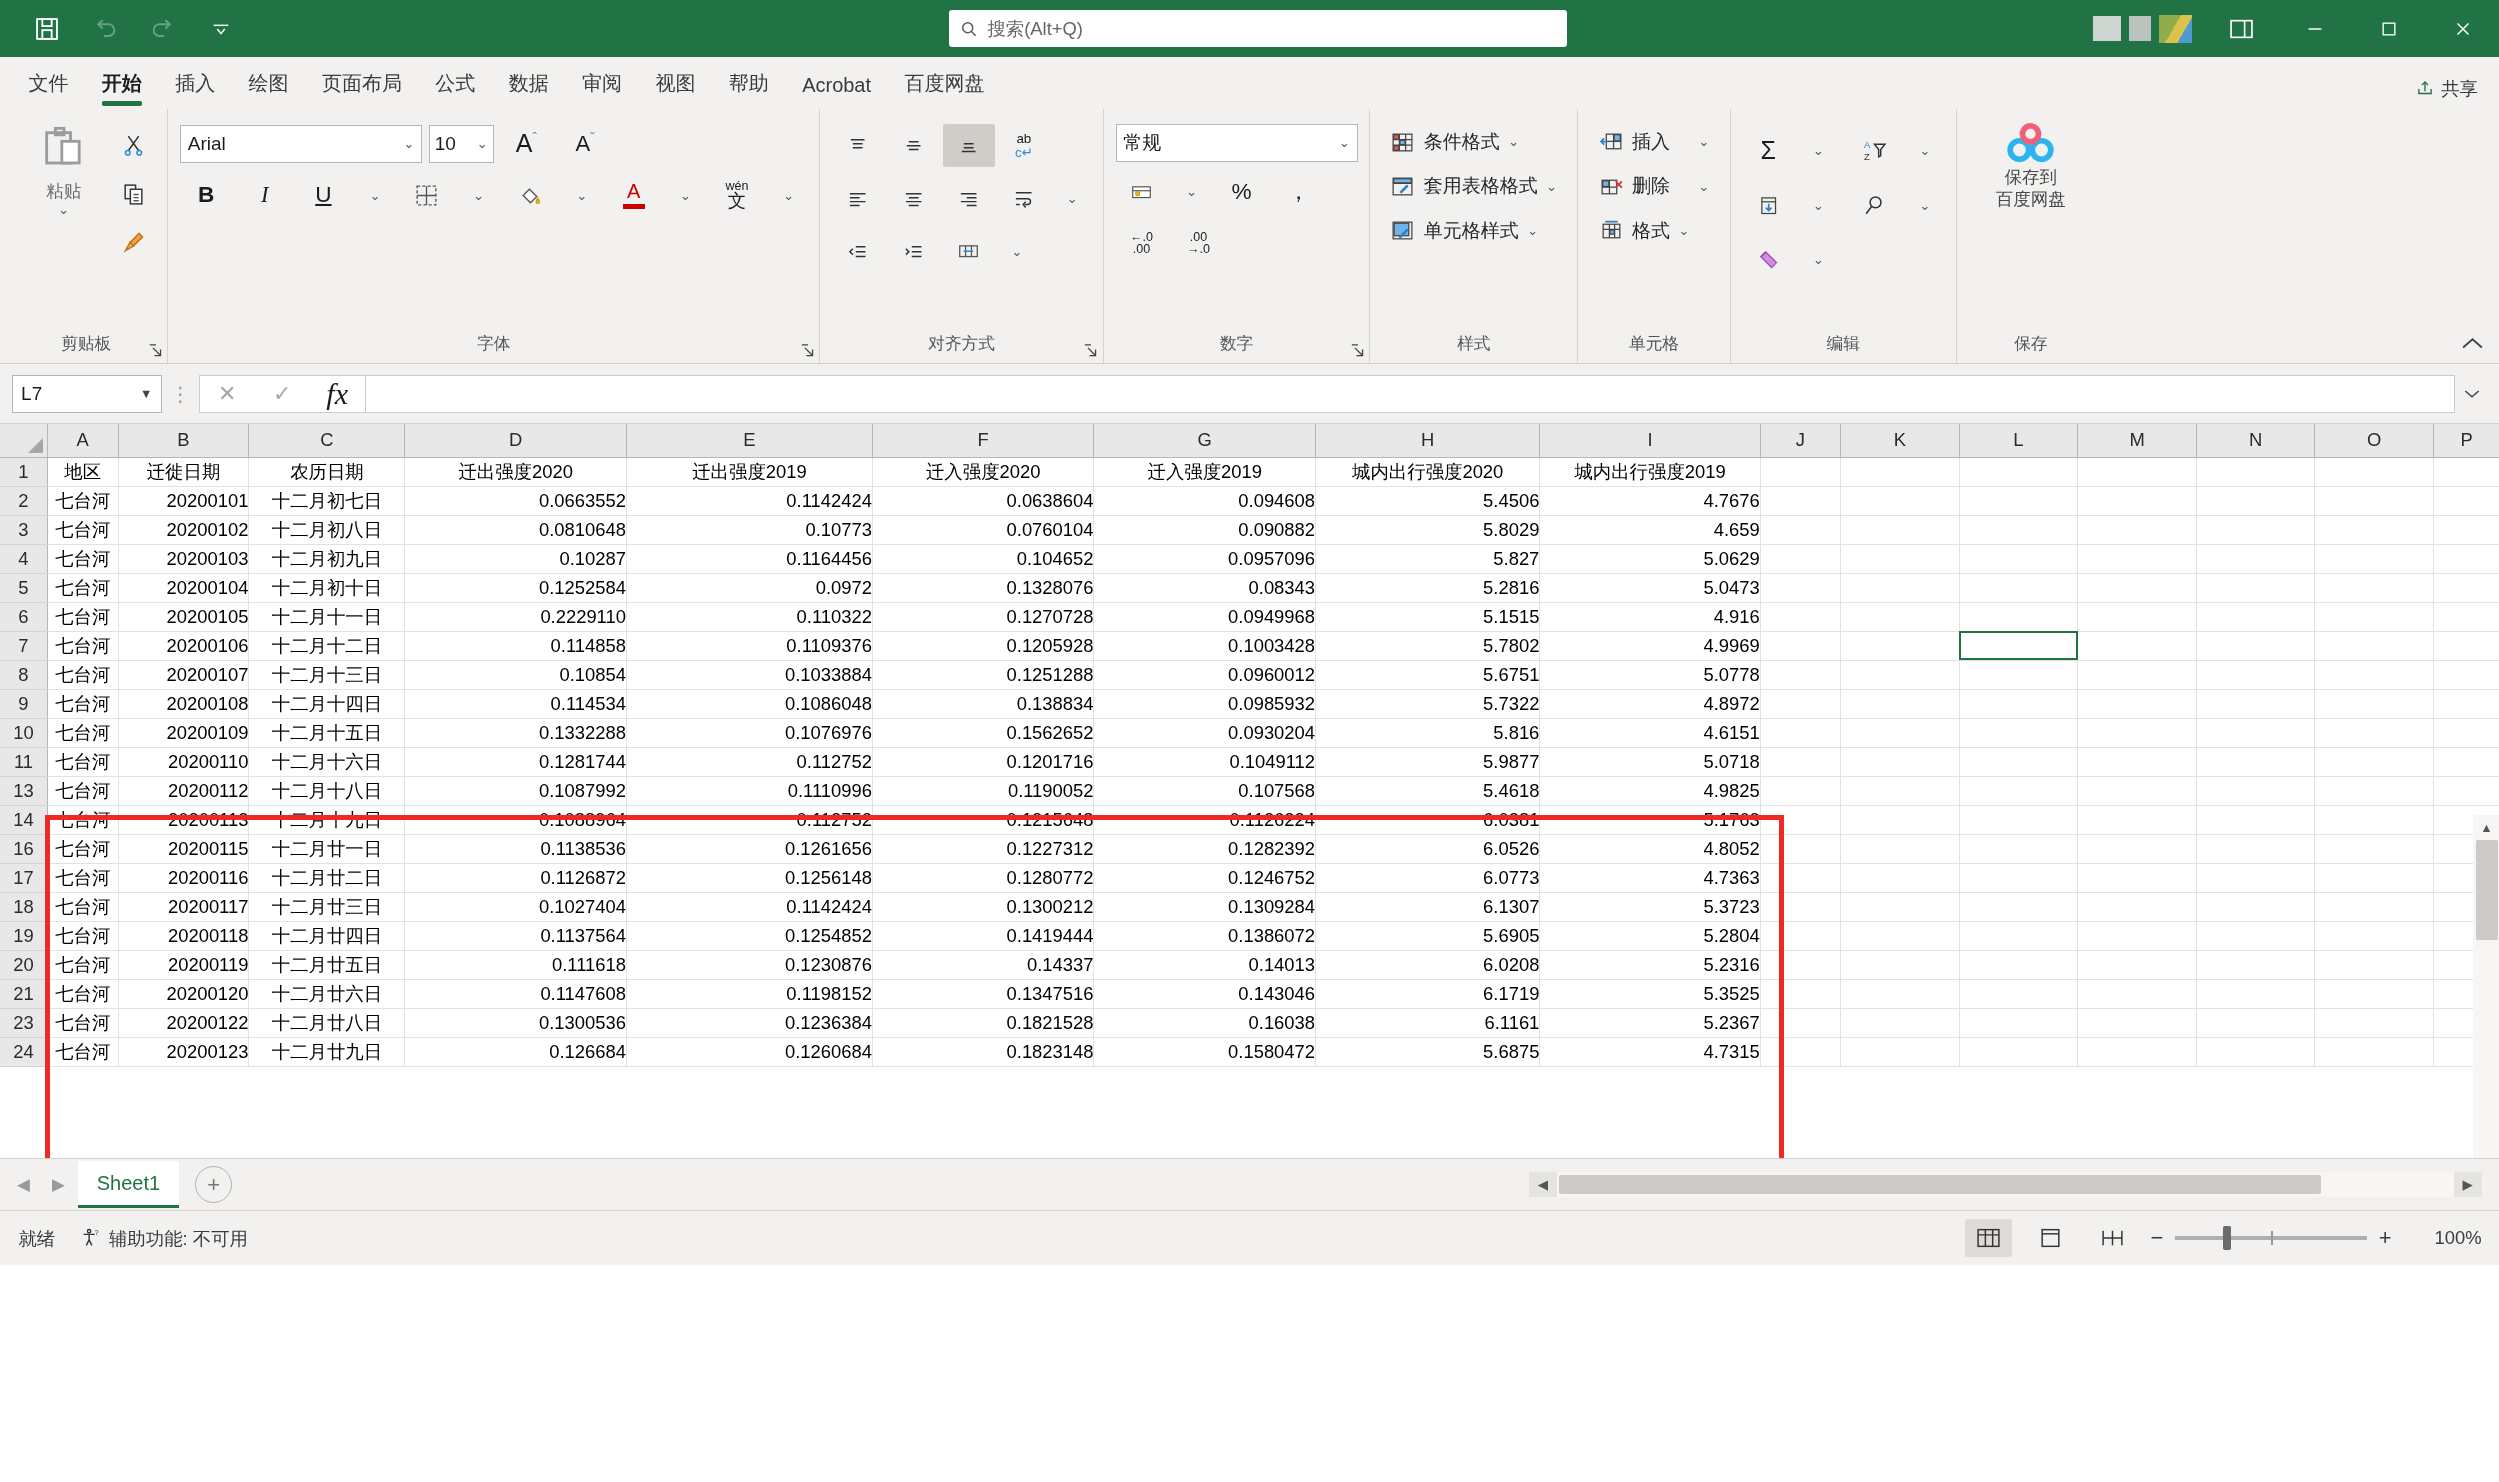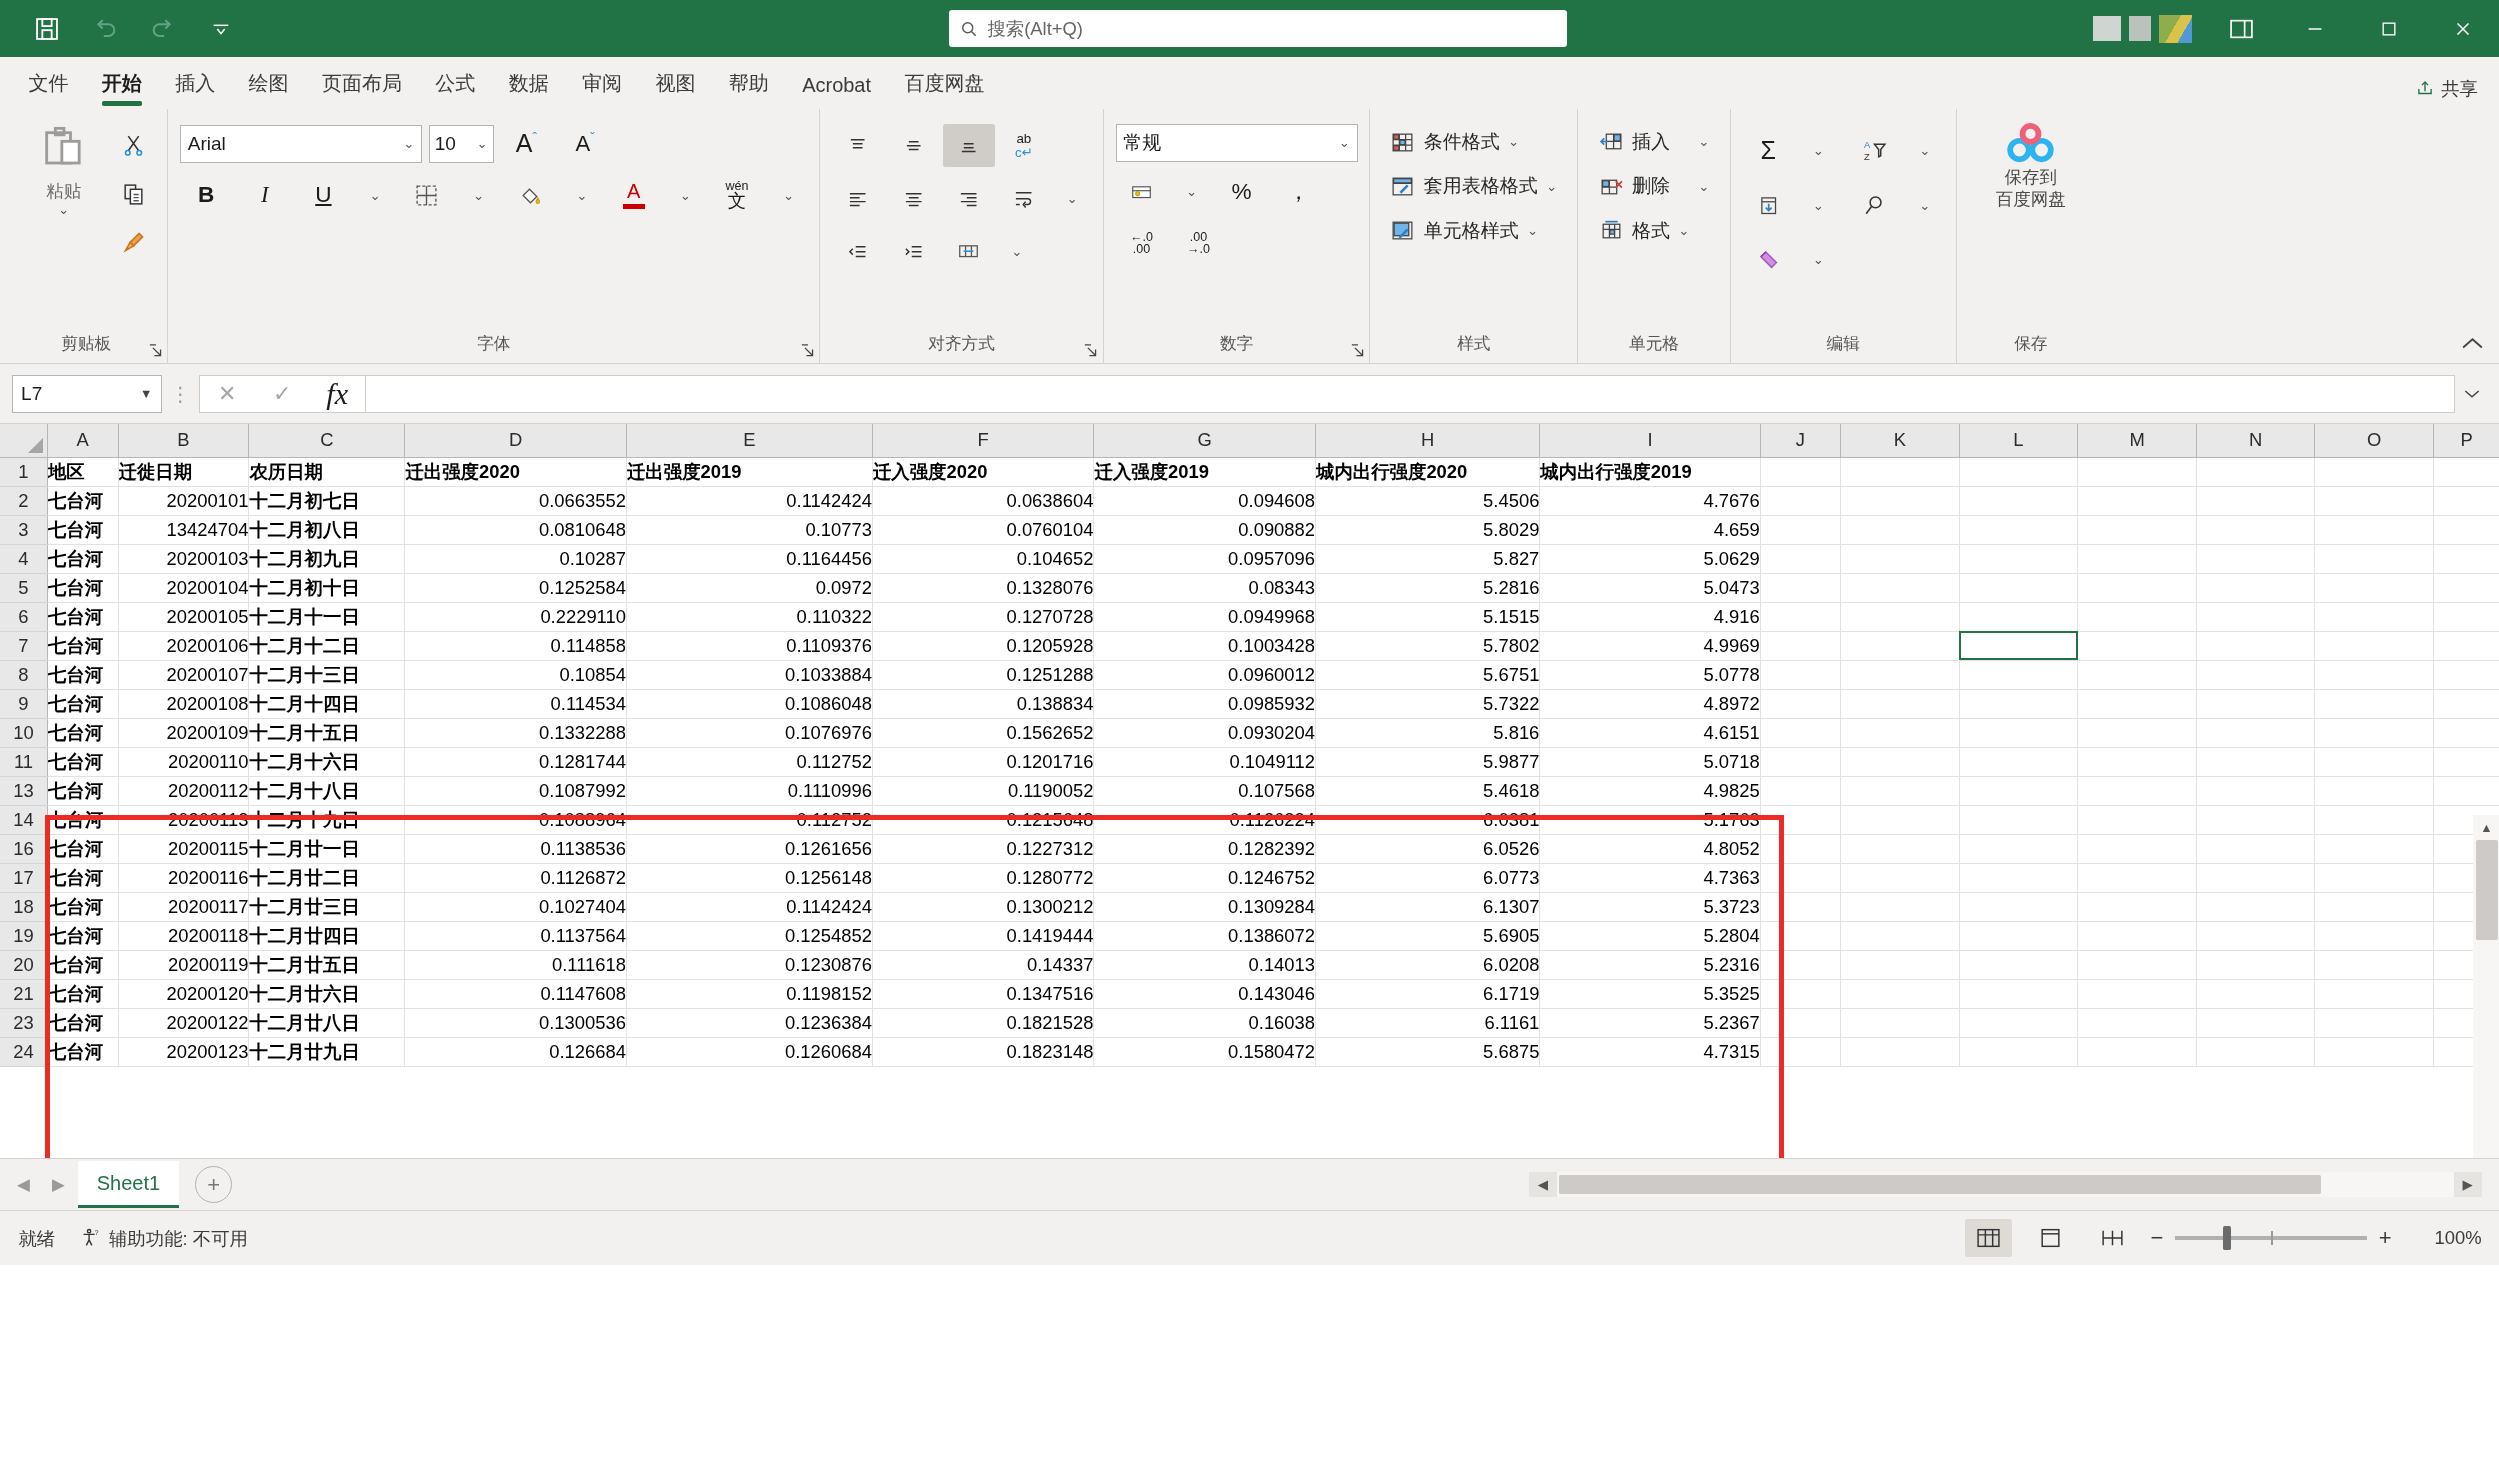--- a/index.html
+++ b/index.html
@@ -158,21 +158,21 @@
   }
   td.rowh{
     width:48px;height:29px;background:#e8e8e8;border-right:0.8px solid #b6b6b6;border-bottom:0.8px solid #d4d4d4;
     font-size:18.4px;color:#2b2b2b;text-align:center;cursor:pointer;
   }
   td.cell{
     height:29px;border-right:0.8px solid #e2e2e2;border-bottom:0.8px solid #e2e2e2;
     font-size:18.4px;color:#000;padding:0 5px;white-space:nowrap;overflow:hidden;
   }
   td.cell.num{ text-align:right; }
-  td.cell.txt{ text-align:left;font-weight:bold; }
+  td.cell.txt{ text-align:center; }
   td.cell.empty{ }
   .sel-cell{ outline:2.5px solid #217346; outline-offset:-2.5px; }
   .redbox{
     position:absolute; border:5px solid #ee2a24; pointer-events:none;
     left:45px; top:391px; width:1739px; height:986px;
   }
 
   
   .sheetbar{
     height:52px;background:#f2f1ef;display:flex;align-items:center;
@@ -820,21 +820,21 @@
           <td class="cell empty" style="width: 121px;"></td>
           <td class="cell empty" style="width: 121px;"></td>
           <td class="cell empty" style="width: 121px;"></td>
           <td class="cell empty" style="width: 121px;"></td>
           <td class="cell empty" style="width: 121px;"></td>
           <td class="cell empty" style="width: 67px;"></td>
         </tr>
         <tr>
           <td class="rowh">3</td>
           <td class="cell txt" style="width: 71px;">七台河</td>
-          <td class="cell num" style="width: 132px;">13424704</td>
+          <td class="cell num" style="width: 132px;">20200102</td>
           <td class="cell txt" style="width: 157px;">十二月初八日</td>
           <td class="cell num" style="width: 224px;">0.0810648</td>
           <td class="cell num" style="width: 249px;">0.10773</td>
           <td class="cell num" style="width: 224px;">0.0760104</td>
           <td class="cell num" style="width: 224px;">0.090882</td>
           <td class="cell num" style="width: 226px;">5.8029</td>
           <td class="cell num" style="width: 222px;">4.659</td>
           <td class="cell empty" style="width: 82px;"></td>
           <td class="cell empty" style="width: 121px;"></td>
           <td class="cell empty" style="width: 121px;"></td>

